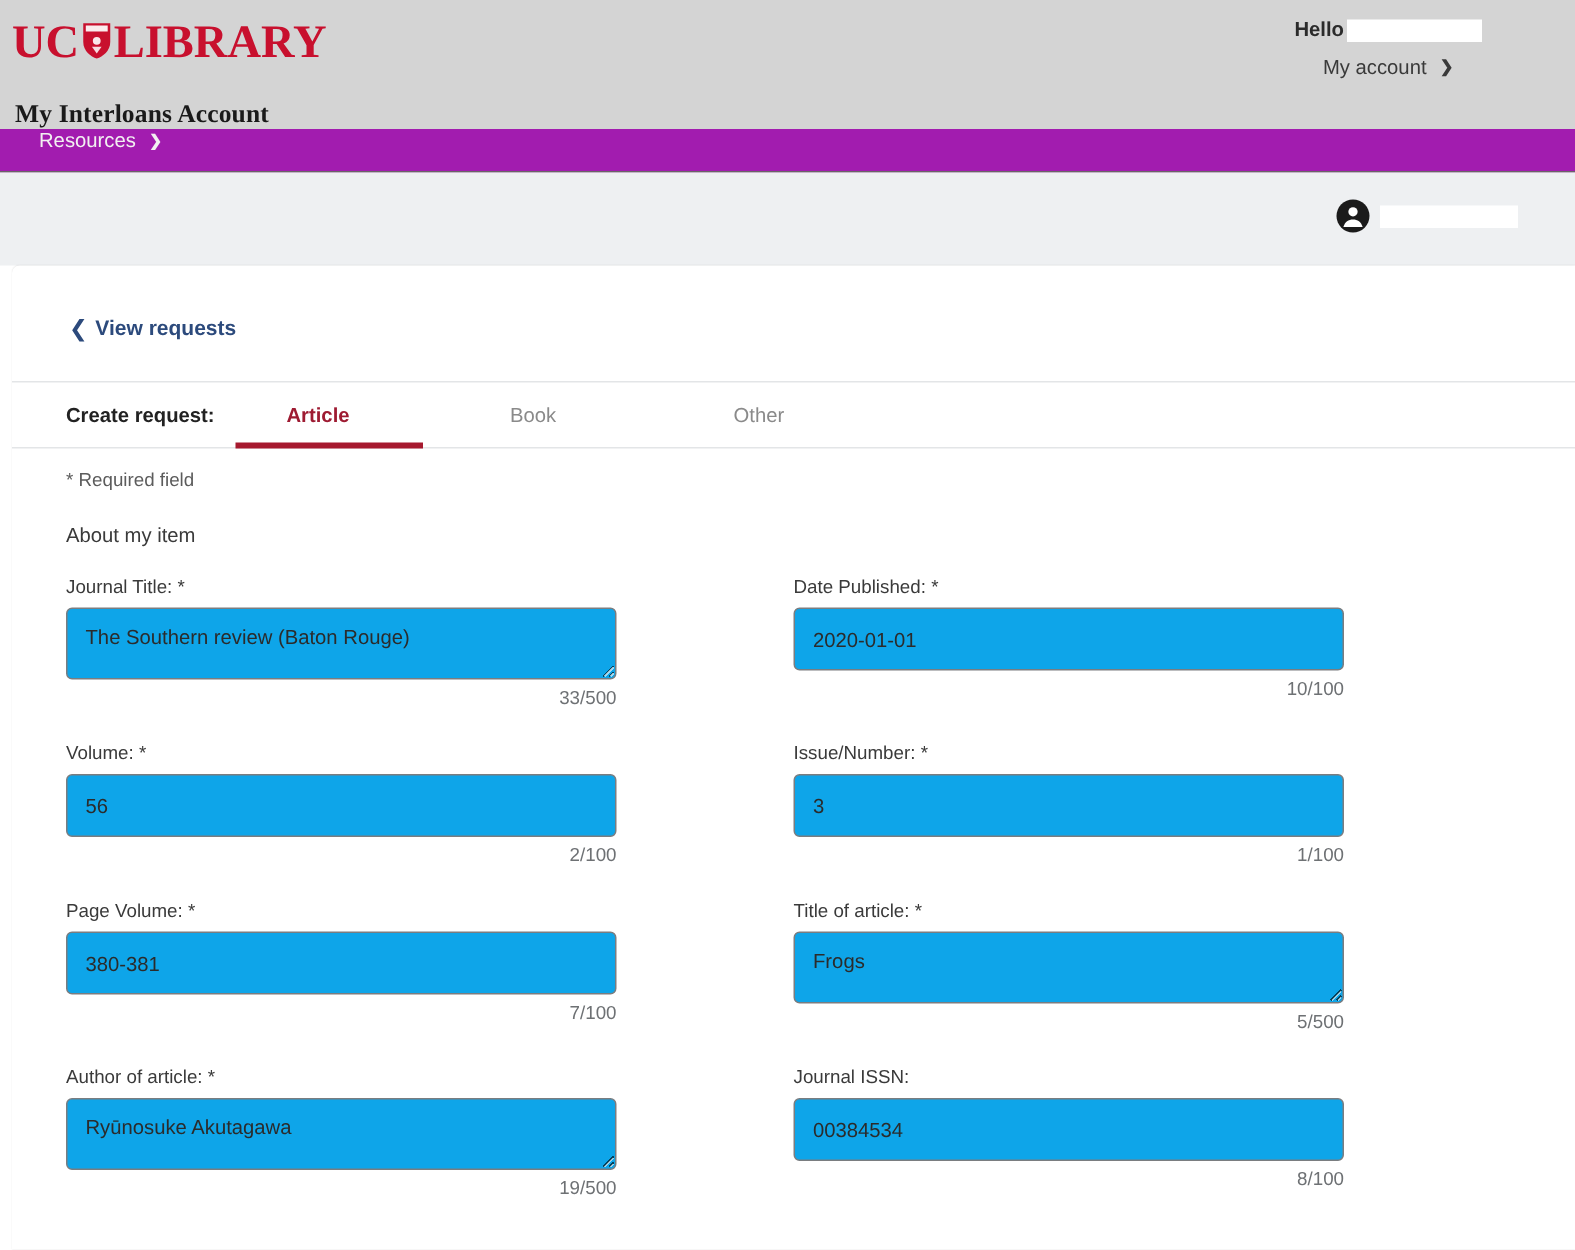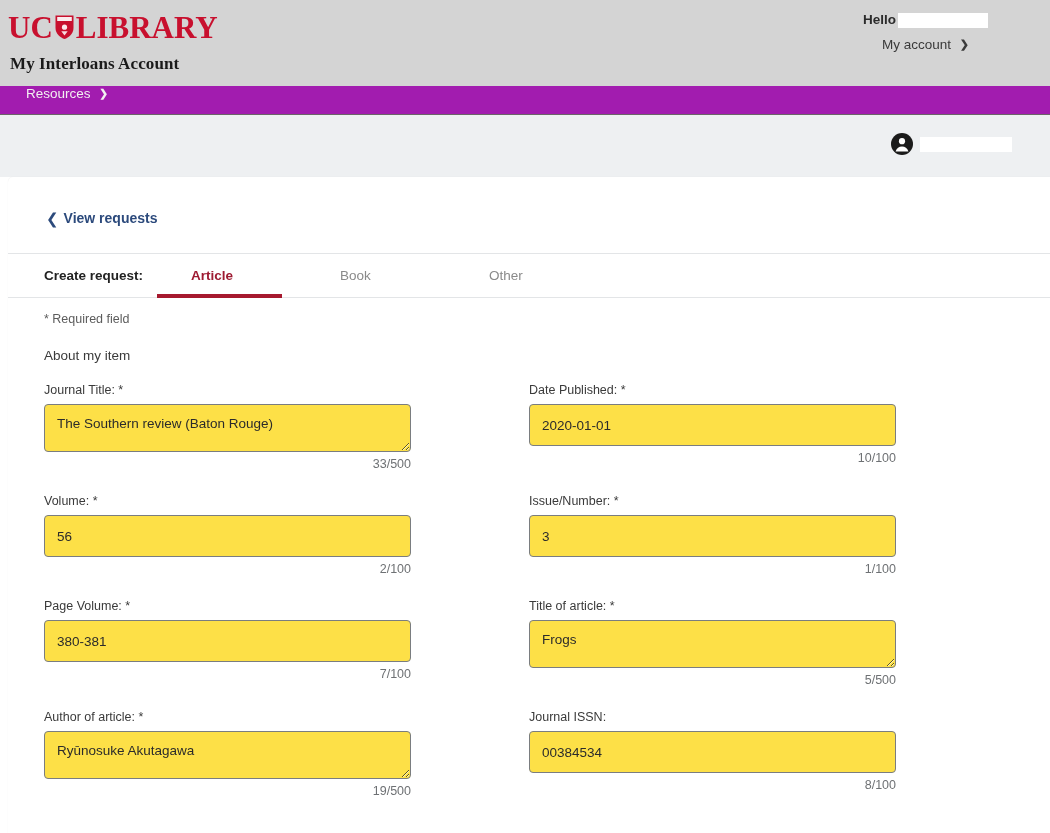--- a/index.html
+++ b/index.html
@@ -45,21 +45,21 @@
     font-weight: bold;
     font-size: 31px;
     color: #c8102e;
     line-height: 1;
   }
   .brand-sub {
     font-family: "Liberation Serif", serif;
     font-weight: bold;
     font-size: 17px;
     color: #1a1a1a;
-    margin: 10px 0 0 6px;
+    margin: 22px 0 0 6px;
     letter-spacing: 0.1px;
   }
 
   .account-block {
     position: absolute;
     top: 12px; right: 62px;
     text-align: center;
   }
   .hello-line {
     font-size: 13.5px;
@@ -221,21 +221,21 @@
   .field-label .star { color: #3a3a3a; }
 
   .ctrl {
     width: 100%;
     border: 1px solid #7a7d80;
     border-radius: 4px;
     font-family: "Liberation Sans", sans-serif;
     font-size: 13.5px;
     color: #2b2b2b;
     padding: 9px 12px;
-    background: #fde047;
+    background: #0ea5e9;
     outline: none;
     display: block;
   }
   input.ctrl { height: 42px; }
   textarea.ctrl {
     height: 48px;
     resize: vertical;
     overflow: hidden;
     line-height: 1.3;
     padding-top: 10px;

